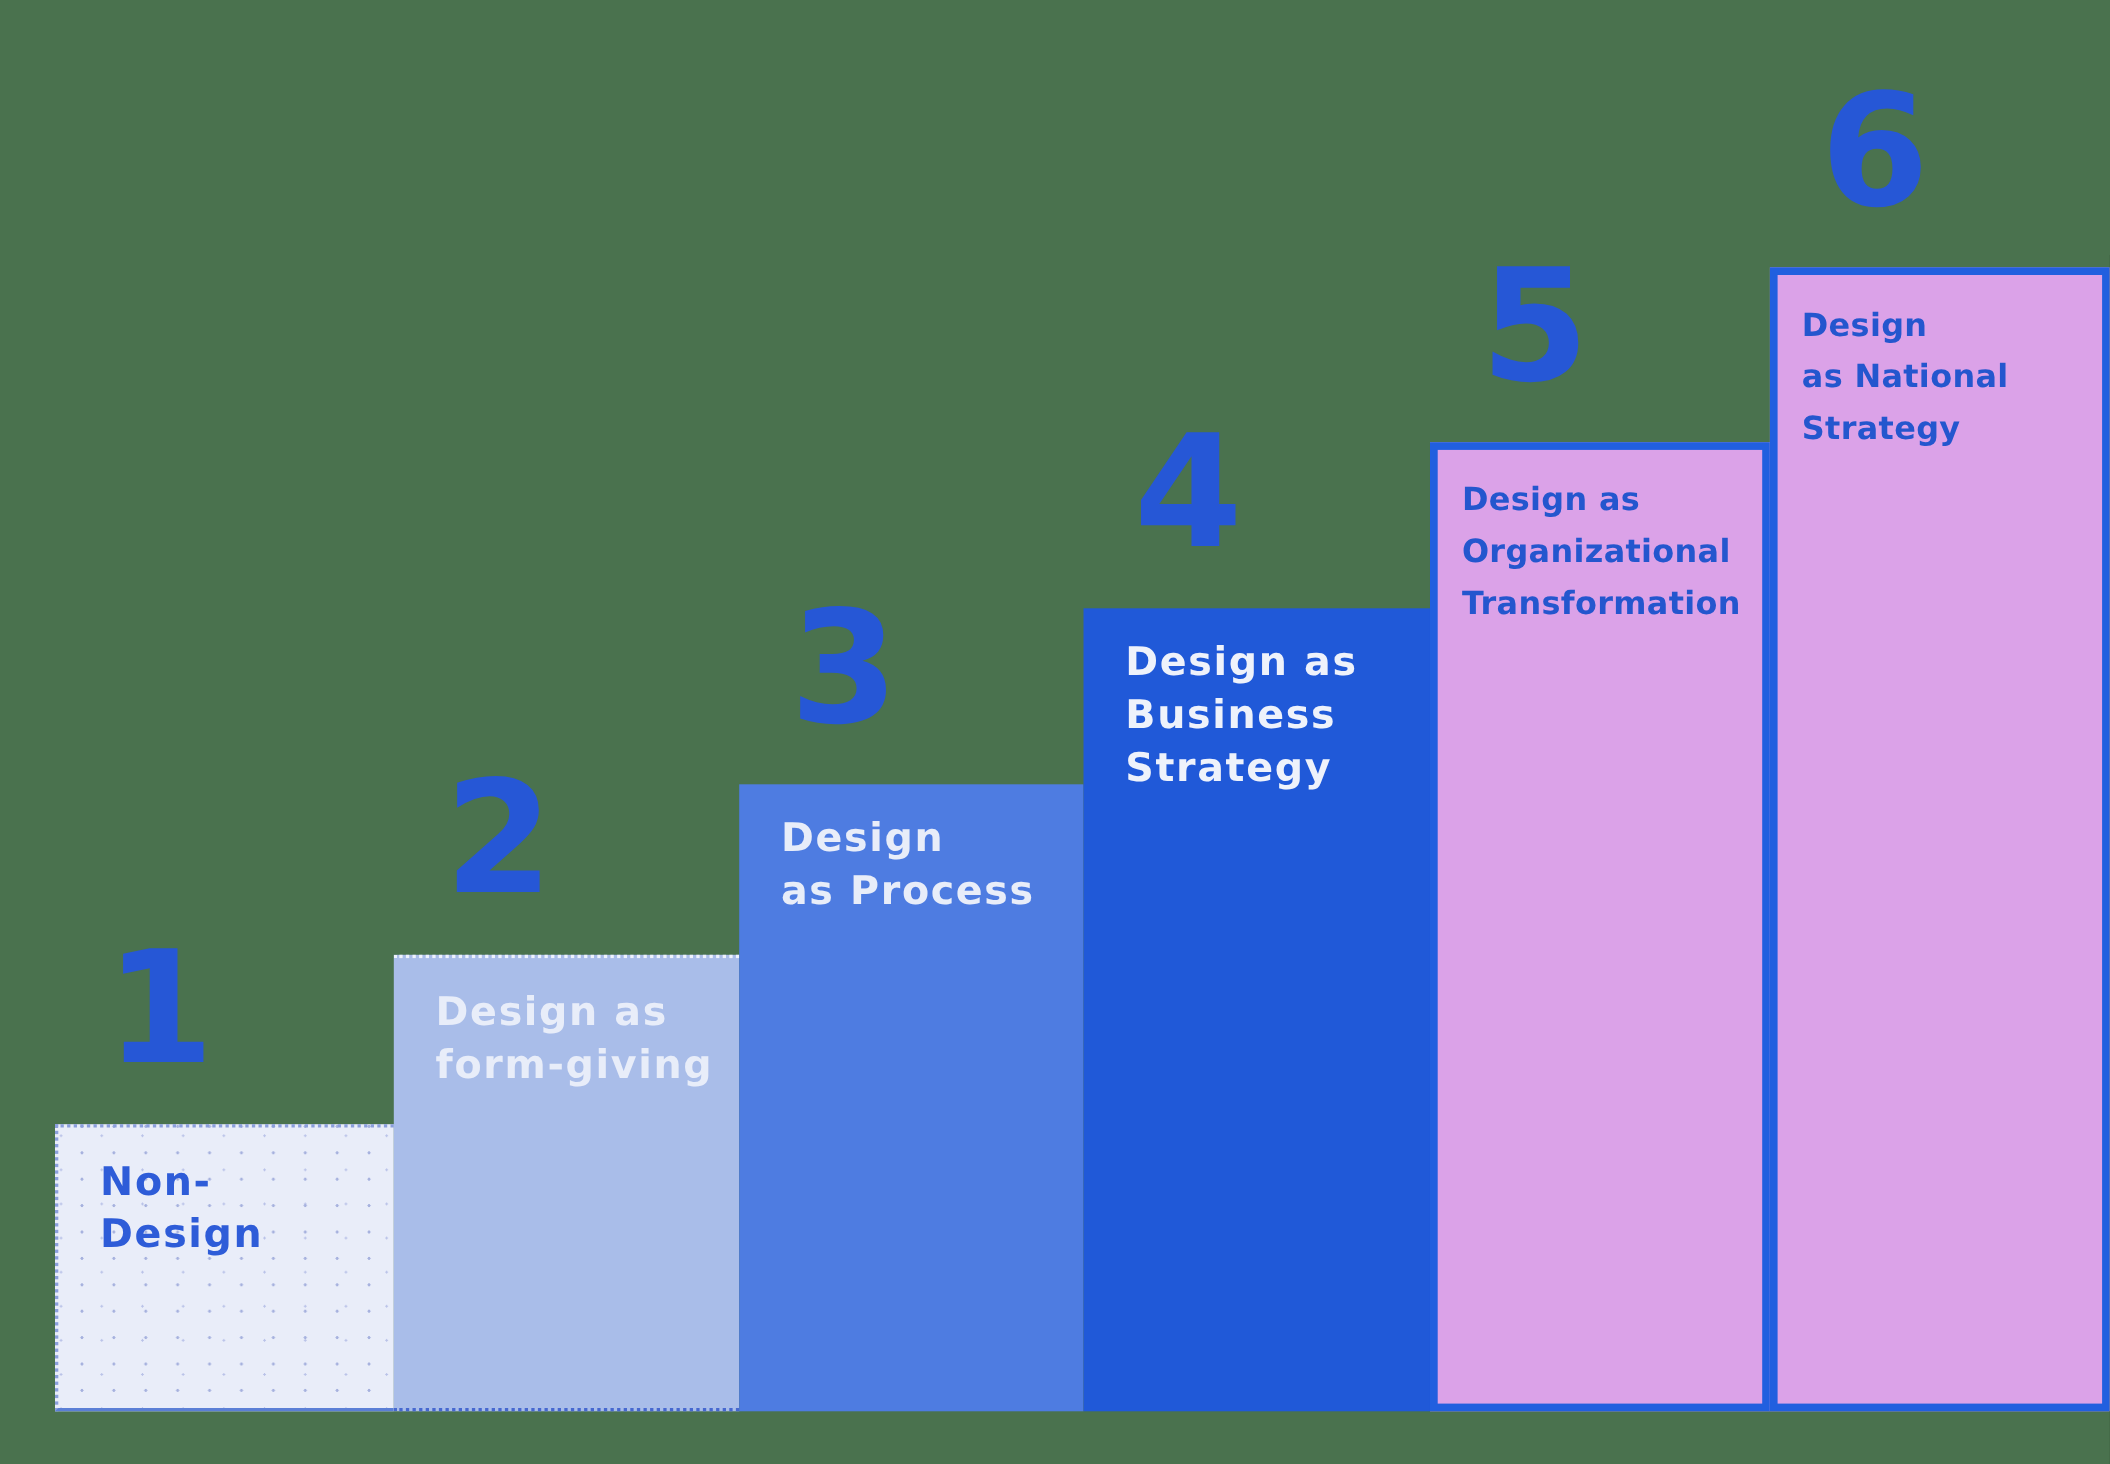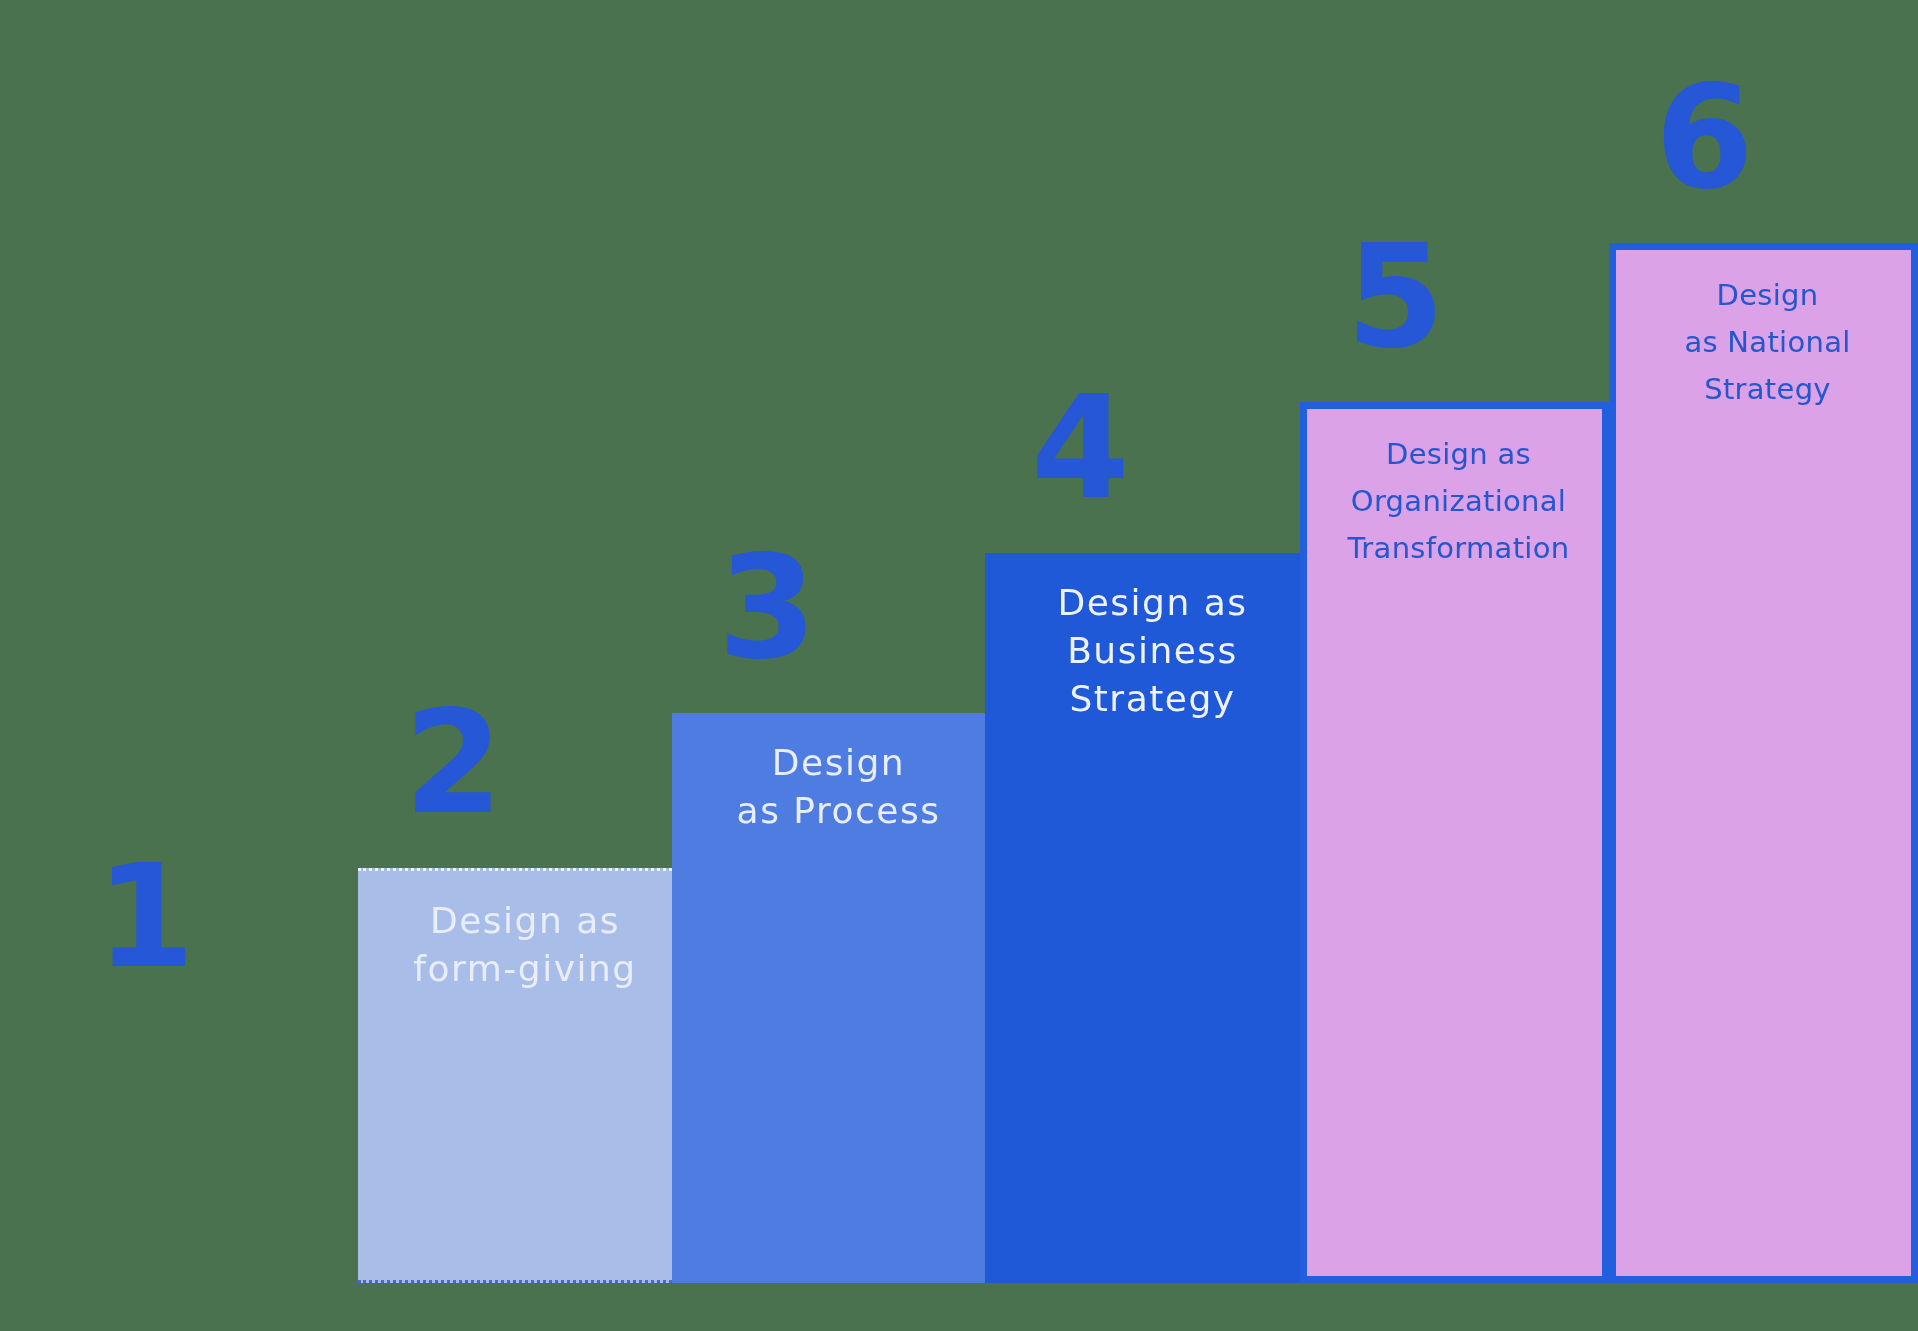--- a/index.html
+++ b/index.html
@@ -15,23 +15,22 @@
     position:absolute;left:0;right:0;bottom:48px;
     box-sizing:border-box;
   }
   .num{
     position:absolute;left:46px;
     font-size:142px;font-weight:800;line-height:1;
     color:#2657d6;
     letter-spacing:0;
   }
   .label{
-    font-weight:400;
+    font-weight:700;
     white-space:pre-line;
-    text-align:center;
   }
   .label-lg{
     font-size:36px;letter-spacing:1.5px;line-height:1.34;
     padding:26px 18px 0 38px;
   }
   .label-sm{
     font-size:29px;letter-spacing:0.3px;line-height:1.62;
     padding:22px 14px 0 22px;
   }
   
@@ -56,20 +55,23 @@
     border:7px solid #215fdf;
   }
 </style>
 </head>
 <body>
 
 <div class="canvas">
 
   <div class="stage stage--dots" style="left: 50px; width: 308px;">
     <div class="num" style="bottom: 343px; color: rgb(38, 87, 214);">1</div>
+    <div class="bar" style="height: 261px;">
+      <div class="label label-lg" style="color: rgb(46, 92, 216);">Non-Design</div>
+    </div>
   </div>
 
   <div class="stage stage--s2" style="left: 358px; width: 314px;">
     <div class="num" style="bottom: 497px; color: rgb(38, 87, 214);">2</div>
     <div class="bar" style="height: 415px; background: rgb(169, 189, 233);">
       <div class="label label-lg" style="color: rgb(232, 237, 249);">Design as
 form-giving</div>
     </div>
   </div>
 

